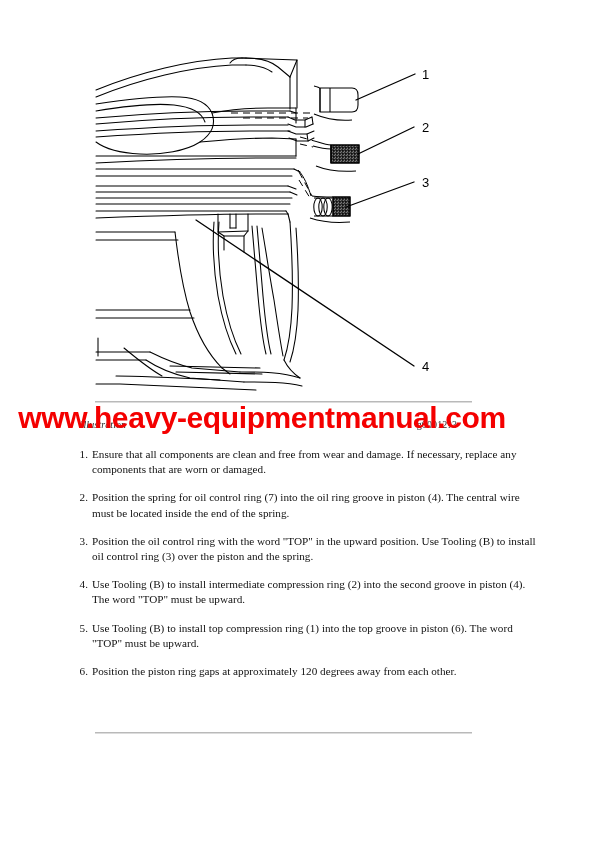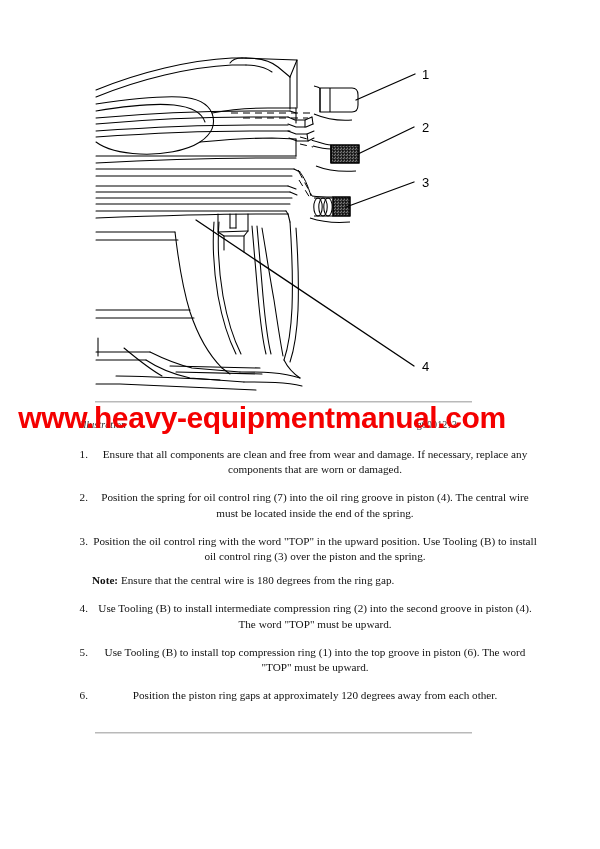--- a/index.html
+++ b/index.html
@@ -105,21 +105,21 @@
   }
   .step .num {
     position: absolute;
     left: 2px;
     top: 0;
     width: 18px;
     text-align: right;
   }
   .step .txt {
     display: block;
-    text-align: center;
+    text-align: left;
   }
   .note {
     position: relative;
     padding-left: 24px;
     margin-top: -4px;
     margin-bottom: 13px;
   }
   .note .note-lead {
     font-weight: bold;
   }
@@ -347,23 +347,20 @@
     <div class="step">
       <span class="num">2.</span>
       <span class="txt">Position the spring for oil control ring (7) into the oil ring groove in piston (4). The central wire must be located inside the end of the spring.</span>
     </div>
 
     <div class="step">
       <span class="num">3.</span>
       <span class="txt">Position the oil control ring with the word "TOP" in the upward position. Use Tooling (B) to install oil control ring (3) over the piston and the spring.</span>
     </div>
 
-    <div class="note">
-      <span class="note-lead">Note:</span><span> Ensure that the central wire is 180 degrees from the ring gap.</span>
-    </div>
 
     <div class="step">
       <span class="num">4.</span>
       <span class="txt">Use Tooling (B) to install intermediate compression ring (2) into the second groove in piston (4). The word "TOP" must be upward.</span>
     </div>
 
     <div class="step">
       <span class="num">5.</span>
       <span class="txt">Use Tooling (B) to install top compression ring (1) into the top groove in piston (6). The word "TOP" must be upward.</span>
     </div>

